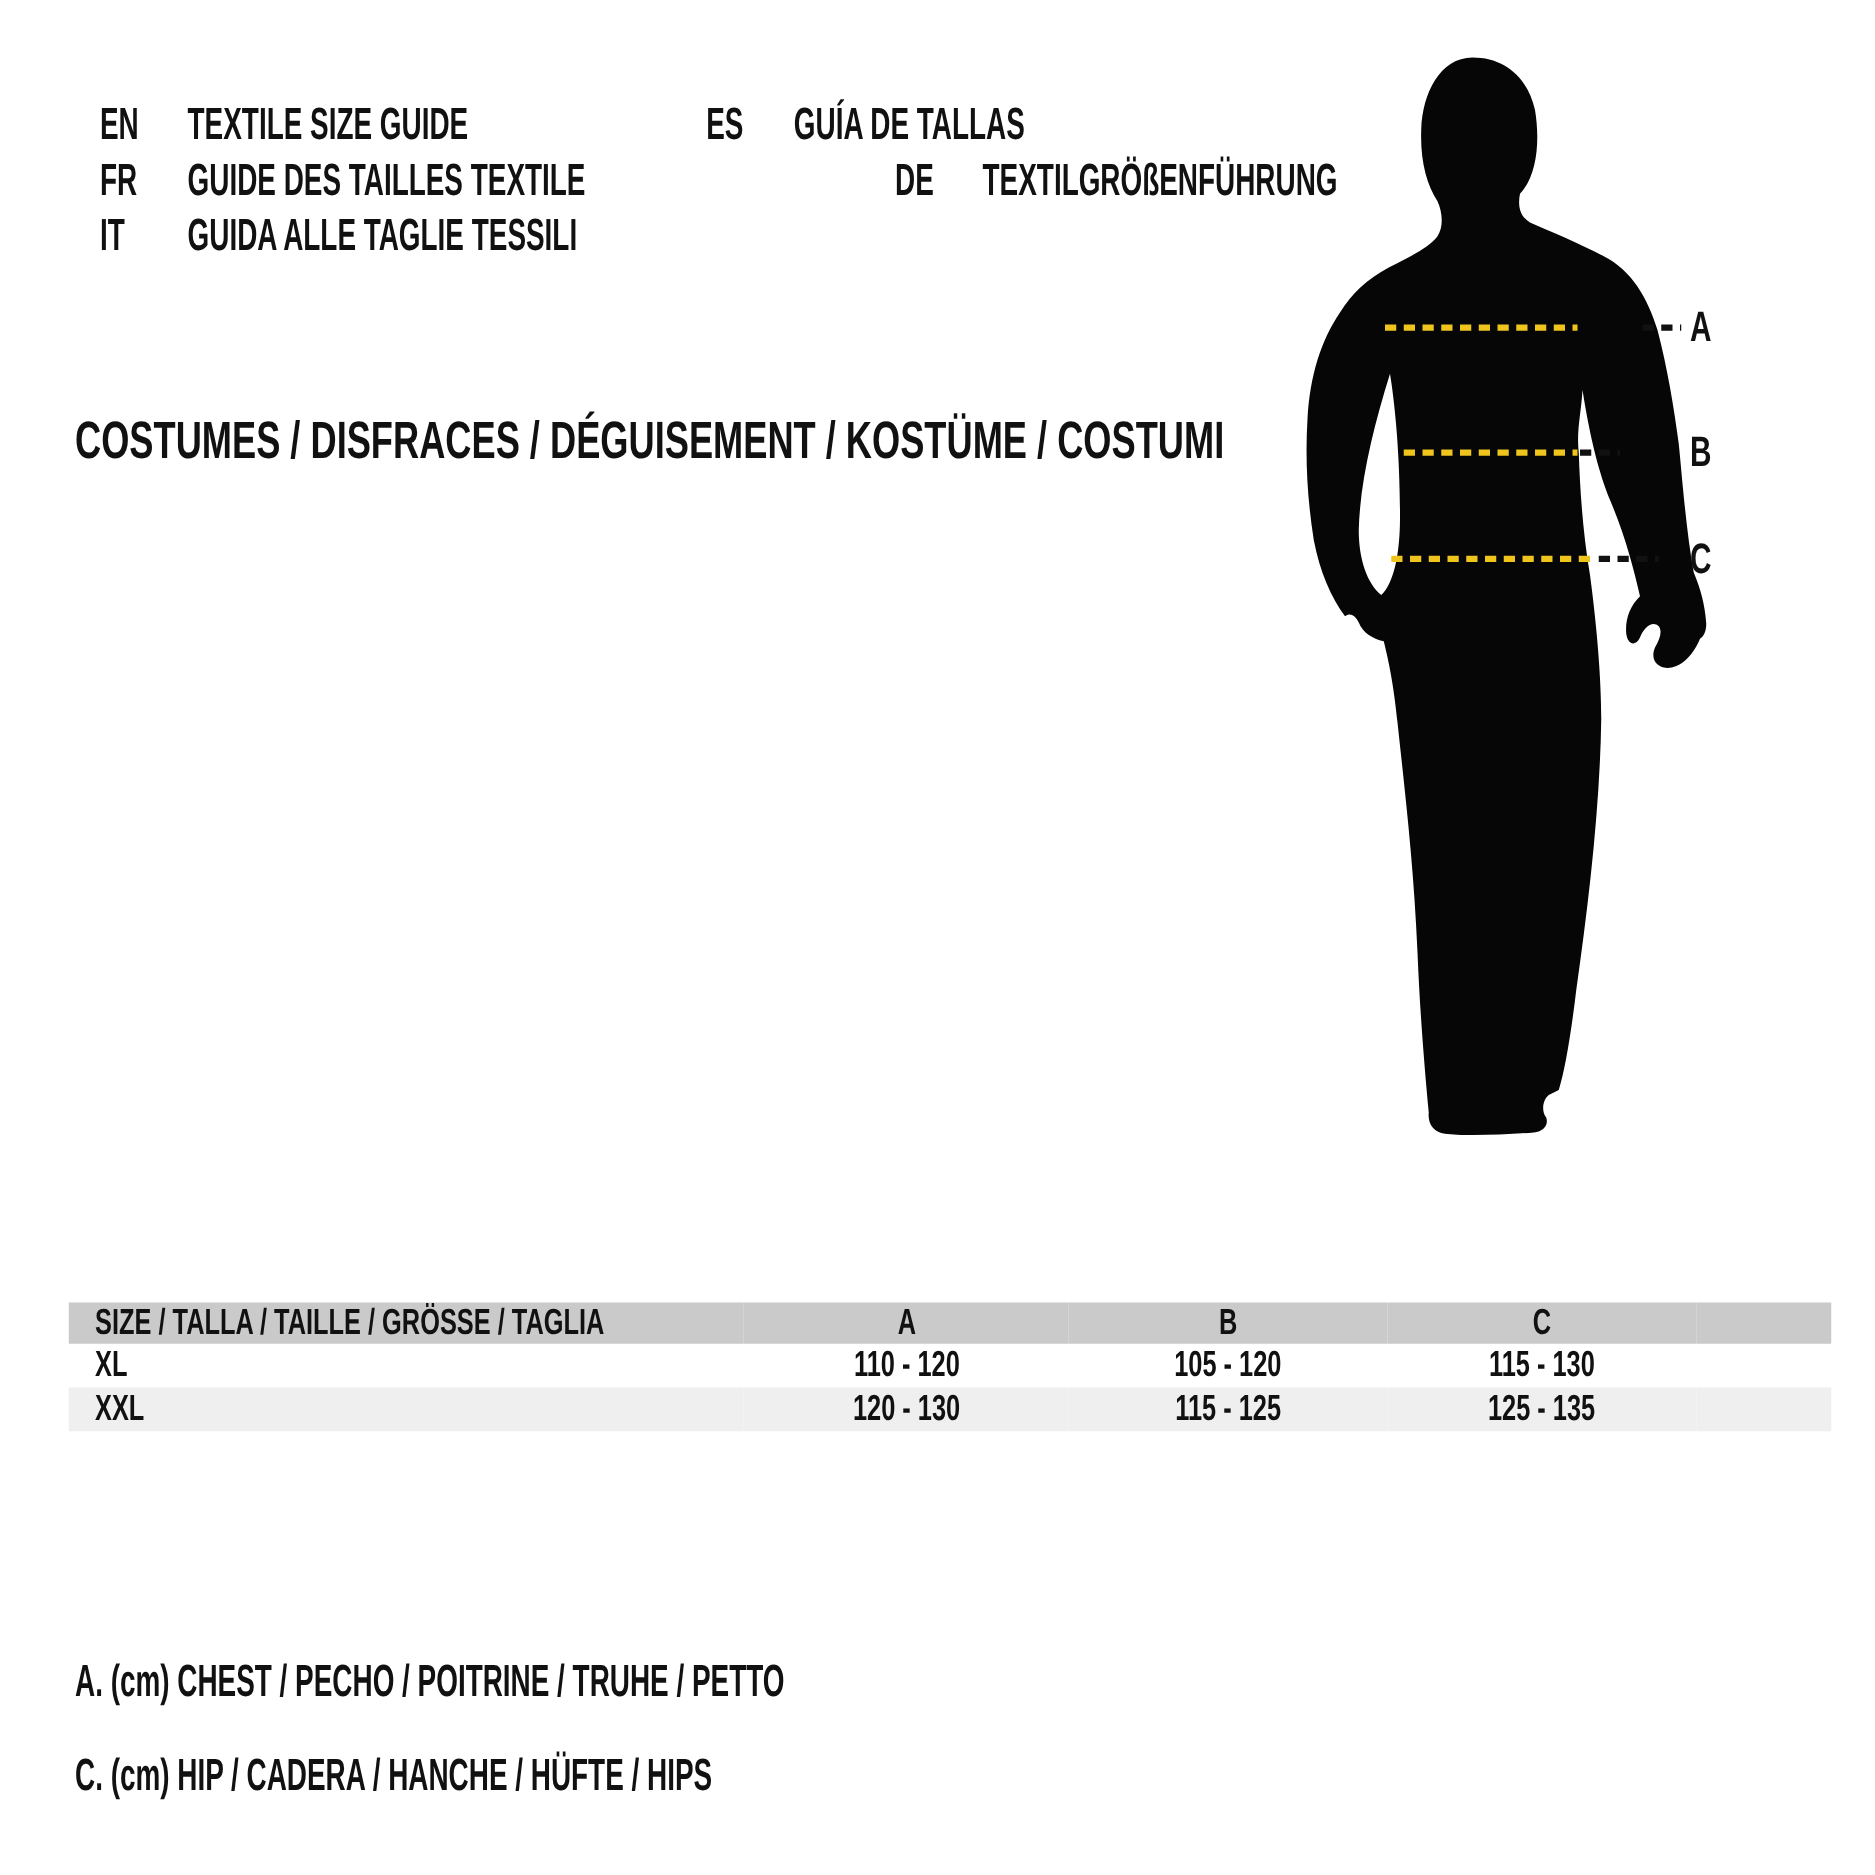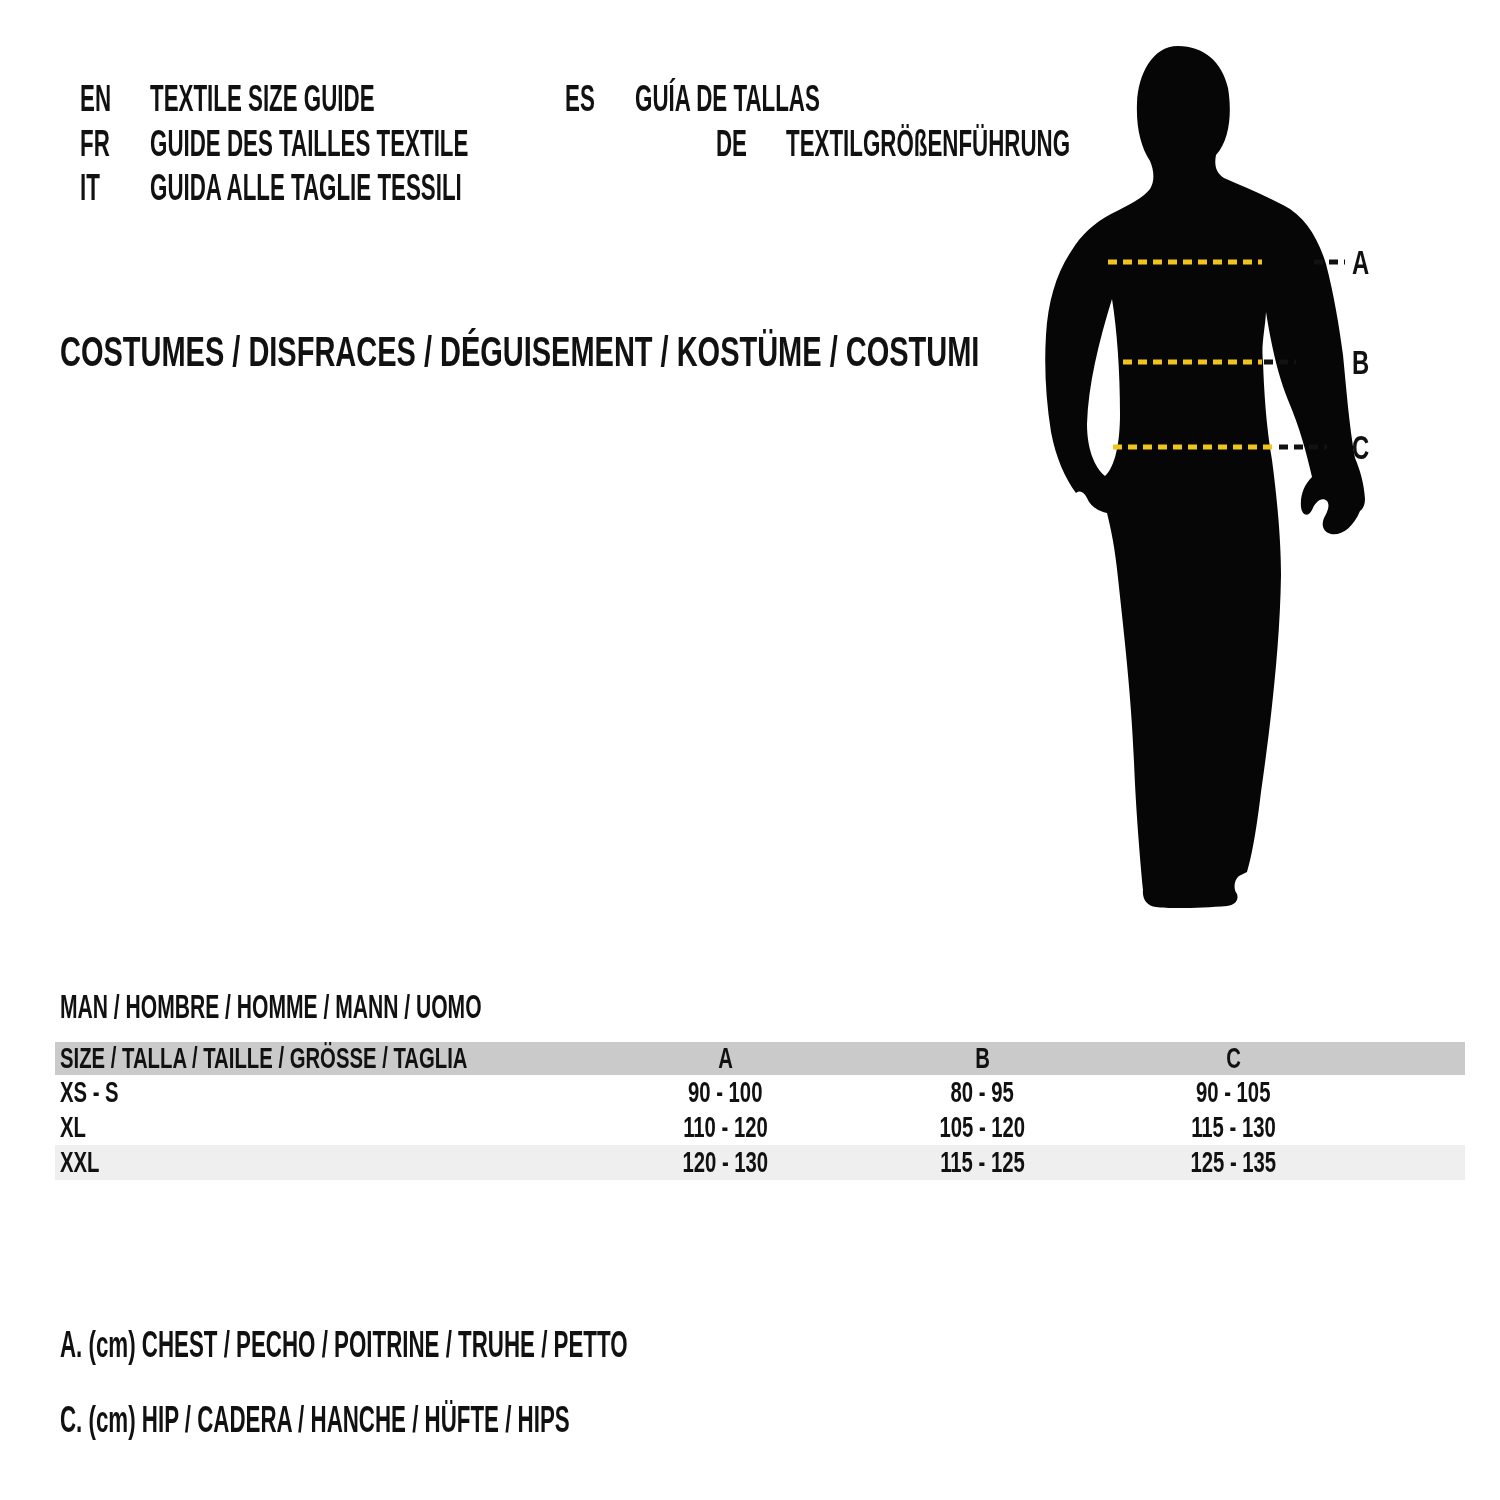--- a/index.html
+++ b/index.html
@@ -79,21 +79,21 @@
     font-size: 29px; font-weight: 700;
     color: var(--ink);
   }
   .size-table th, .size-table td {
     padding: 0; text-align: center; vertical-align: middle;
     font-weight: 700;
   }
   .size-table thead tr { height: 32px; background: var(--table_header_bg); }
   .size-table tbody tr { height: 35px; }
   .size-table tbody tr.alt { background: var(--table_alt_bg); }
-  .size-table th.col-size, .size-table td.col-size { text-align: left; padding-left: 5px; }
+  .size-table th.col-size, .size-table td.col-size { text-align: left; padding-left: 21px; }
 
   
   .legend {
     position: absolute;
     left: 60px; top: 1292px;
     font-size: 36px; font-weight: 700;
   }
   .legend-row { height: 45.3px; line-height: 45.3px; margin-top: 30px; }
 </style>
 </head>
@@ -184,50 +184,40 @@
   <div class="measure-label" style="left:1352px; top:246px;">
     <span class="cond s70">A</span>
   </div>
   <div class="measure-label" style="left:1352px; top:346px;">
     <span class="cond s70">B</span>
   </div>
   <div class="measure-label" style="left:1352px; top:431px;">
     <span class="cond s70">C</span>
   </div>
 
-  <div class="section-label">
-    <span class="cond s62">MAN / HOMBRE / HOMME / MANN / UOMO</span>
-  </div>
 
   <table class="size-table">
     <colgroup>
       <col style="width:540px">
         <col style="width:260px">
         <col style="width:255px">
         <col style="width:247px">
         <col style="width:108px">
     </colgroup>
     <thead>
       <tr>
         <th class="col-size"><span class="cond s70">SIZE / TALLA / TAILLE / GRÖSSE / TAGLIA</span></th>
         <th><span class="cond s70c">A</span></th>
         <th><span class="cond s70c">B</span></th>
         <th><span class="cond s70c">C</span></th>
         <th></th>
       </tr>
     </thead>
     <tbody>
       <tr>
-        <td class="col-size"><span class="cond s70">XS - S</span></td>
-        <td><span class="cond s70c">90 - 100</span></td>
-        <td><span class="cond s70c">80 - 95</span></td>
-        <td><span class="cond s70c">90 - 105</span></td>
-        <td></td>
-      </tr>
-      <tr>
         <td class="col-size"><span class="cond s70">XL</span></td>
         <td><span class="cond s70c">110 - 120</span></td>
         <td><span class="cond s70c">105 - 120</span></td>
         <td><span class="cond s70c">115 - 130</span></td>
         <td></td>
       </tr>
       <tr class="alt">
         <td class="col-size"><span class="cond s70">XXL</span></td>
         <td><span class="cond s70c">120 - 130</span></td>
         <td><span class="cond s70c">115 - 125</span></td>

